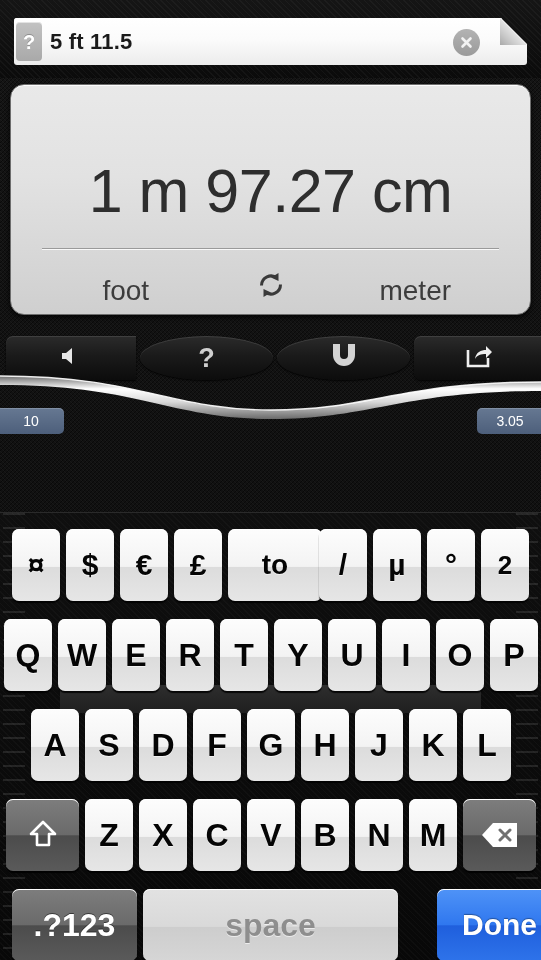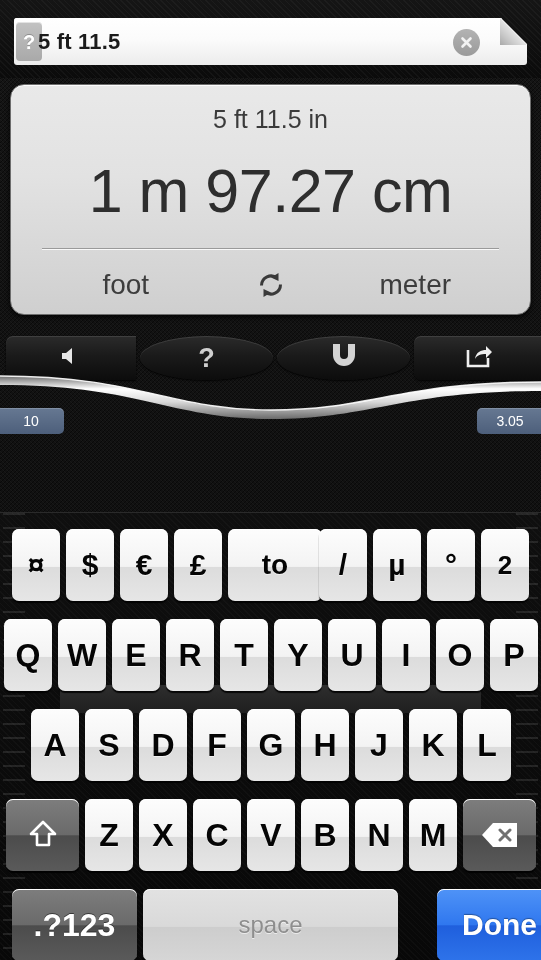--- a/index.html
+++ b/index.html
@@ -48,21 +48,21 @@
   .qtab{
     position:absolute; left:2px; top:4px; width:26px; height:39px;
     background:linear-gradient(#c2c2c2,#a9a9a9);
     border-radius:4px;
     box-shadow:inset 0 1px 0 rgba(255,255,255,.55);
     display:flex; align-items:center; justify-content:center;
     color:#fff; font-size:20px; font-weight:bold; line-height:1;
     text-shadow:0 -1px 0 rgba(0,0,0,.25);
   }
   .field-text{
-    position:absolute; left:24px; top:0; right:70px; height:47px;
+    position:absolute; left:36px; top:0; right:70px; height:47px;
     display:flex; align-items:center;
     font-size:22px; font-weight:bold; color:#1b1b1b; letter-spacing:.2px;
   }
   .clearbtn{
     position:absolute; right:47px; top:11px; width:27px; height:27px;
     border-radius:50%;
     background:linear-gradient(#b3b3b3,#9a9a9a);
     display:flex; align-items:center; justify-content:center;
   }
   .clearbtn svg{ display:block; }
@@ -84,21 +84,21 @@
     display:flex; align-items:center; justify-content:center;
     font-size:61px; color:#2e2e2e; letter-spacing:-.5px; white-space:nowrap;
   }
   .card-rule{
     position:absolute; left:31px; right:31px; top:163px; height:1px;
     background:#9a9a9a;
     box-shadow:0 1px 0 rgba(255,255,255,.85);
   }
   .units{
     position:absolute; left:0; right:0; top:178px; height:44px;
-    display:flex; align-items:center;
+    display:flex; align-items:flex-end;
   }
   .unit-l{ flex:1; text-align:center; font-size:28px; color:#3d3d3d; padding-right:30px;}
   .unit-r{ flex:1; text-align:center; font-size:28px; color:#3d3d3d; padding-left:30px;}
   .swap{
     position:absolute; left:50%; top:50%; transform:translate(-50%,-50%);
     width:34px; height:34px; display:flex; align-items:center; justify-content:center;
   }
 
   
   .toolbar{ position:absolute; left:0; top:336px; width:541px; height:56px; }
@@ -172,21 +172,21 @@
     text-shadow:0 1px 0 rgba(255,255,255,.6);
   }
   .key.sym{ font-size:30px; }
   .key.word{ font-size:28px; }
   .key.dark{
     background:linear-gradient(#7d7d7d 0%, #6a6a6a 50%, #4c4c4c 51%, #5a5a5a 100%);
     color:#fff; text-shadow:0 -1px 0 rgba(0,0,0,.5);
   }
   .key.space{
     background:linear-gradient(#e2e2e2 0%, #d9d9d9 52%, #cdcdcd 53%, #d6d6d6 100%);
-    color:#8e8e8e; font-size:24px; font-weight:normal;
+    color:#8e8e8e; font-size:32px; font-weight:bold;
   }
   .key.blue{
     background:linear-gradient(#4f93f7 0%, #2f77ef 50%, #1f5fdd 51%, #2e73ea 100%);
     color:#fff; font-size:30px; text-shadow:0 -1px 1px rgba(0,0,0,.35);margin-left:33px;
   }
   .key.num{ font-size:26px; }
   .key svg{ display:block; }
 </style>
 </head>
 <body>
@@ -201,21 +201,20 @@
       <div class="field-text">5 ft 11.5</div>
       <div class="clearbtn">
         <svg width="17" height="17" viewBox="0 0 17 17">
           <path d="M4.5 4.5 L12.5 12.5 M12.5 4.5 L4.5 12.5" stroke="#f2f2f2" stroke-width="2.6" stroke-linecap="round" fill="none"></path>
         </svg>
       </div>
     </div>
   </div>
 
   <div class="card">
-    <div class="card-sub">5 ft 11.5 in</div>
     <div class="card-main">1 m 97.27 cm</div>
     <div class="card-rule"></div>
     <div class="units">
       <div class="unit-l">foot</div>
       <div class="unit-r">meter</div>
       <div class="swap">
         <svg width="32" height="32" viewBox="0 0 32 32">
           <g fill="none" stroke="#3a3a3a" stroke-width="3">
             <path d="M6.5 16.5a9.5 9.5 0 0 1 15.6-7.3"></path>
             <path d="M25.5 15.5a9.5 9.5 0 0 1-15.6 7.3"></path>

